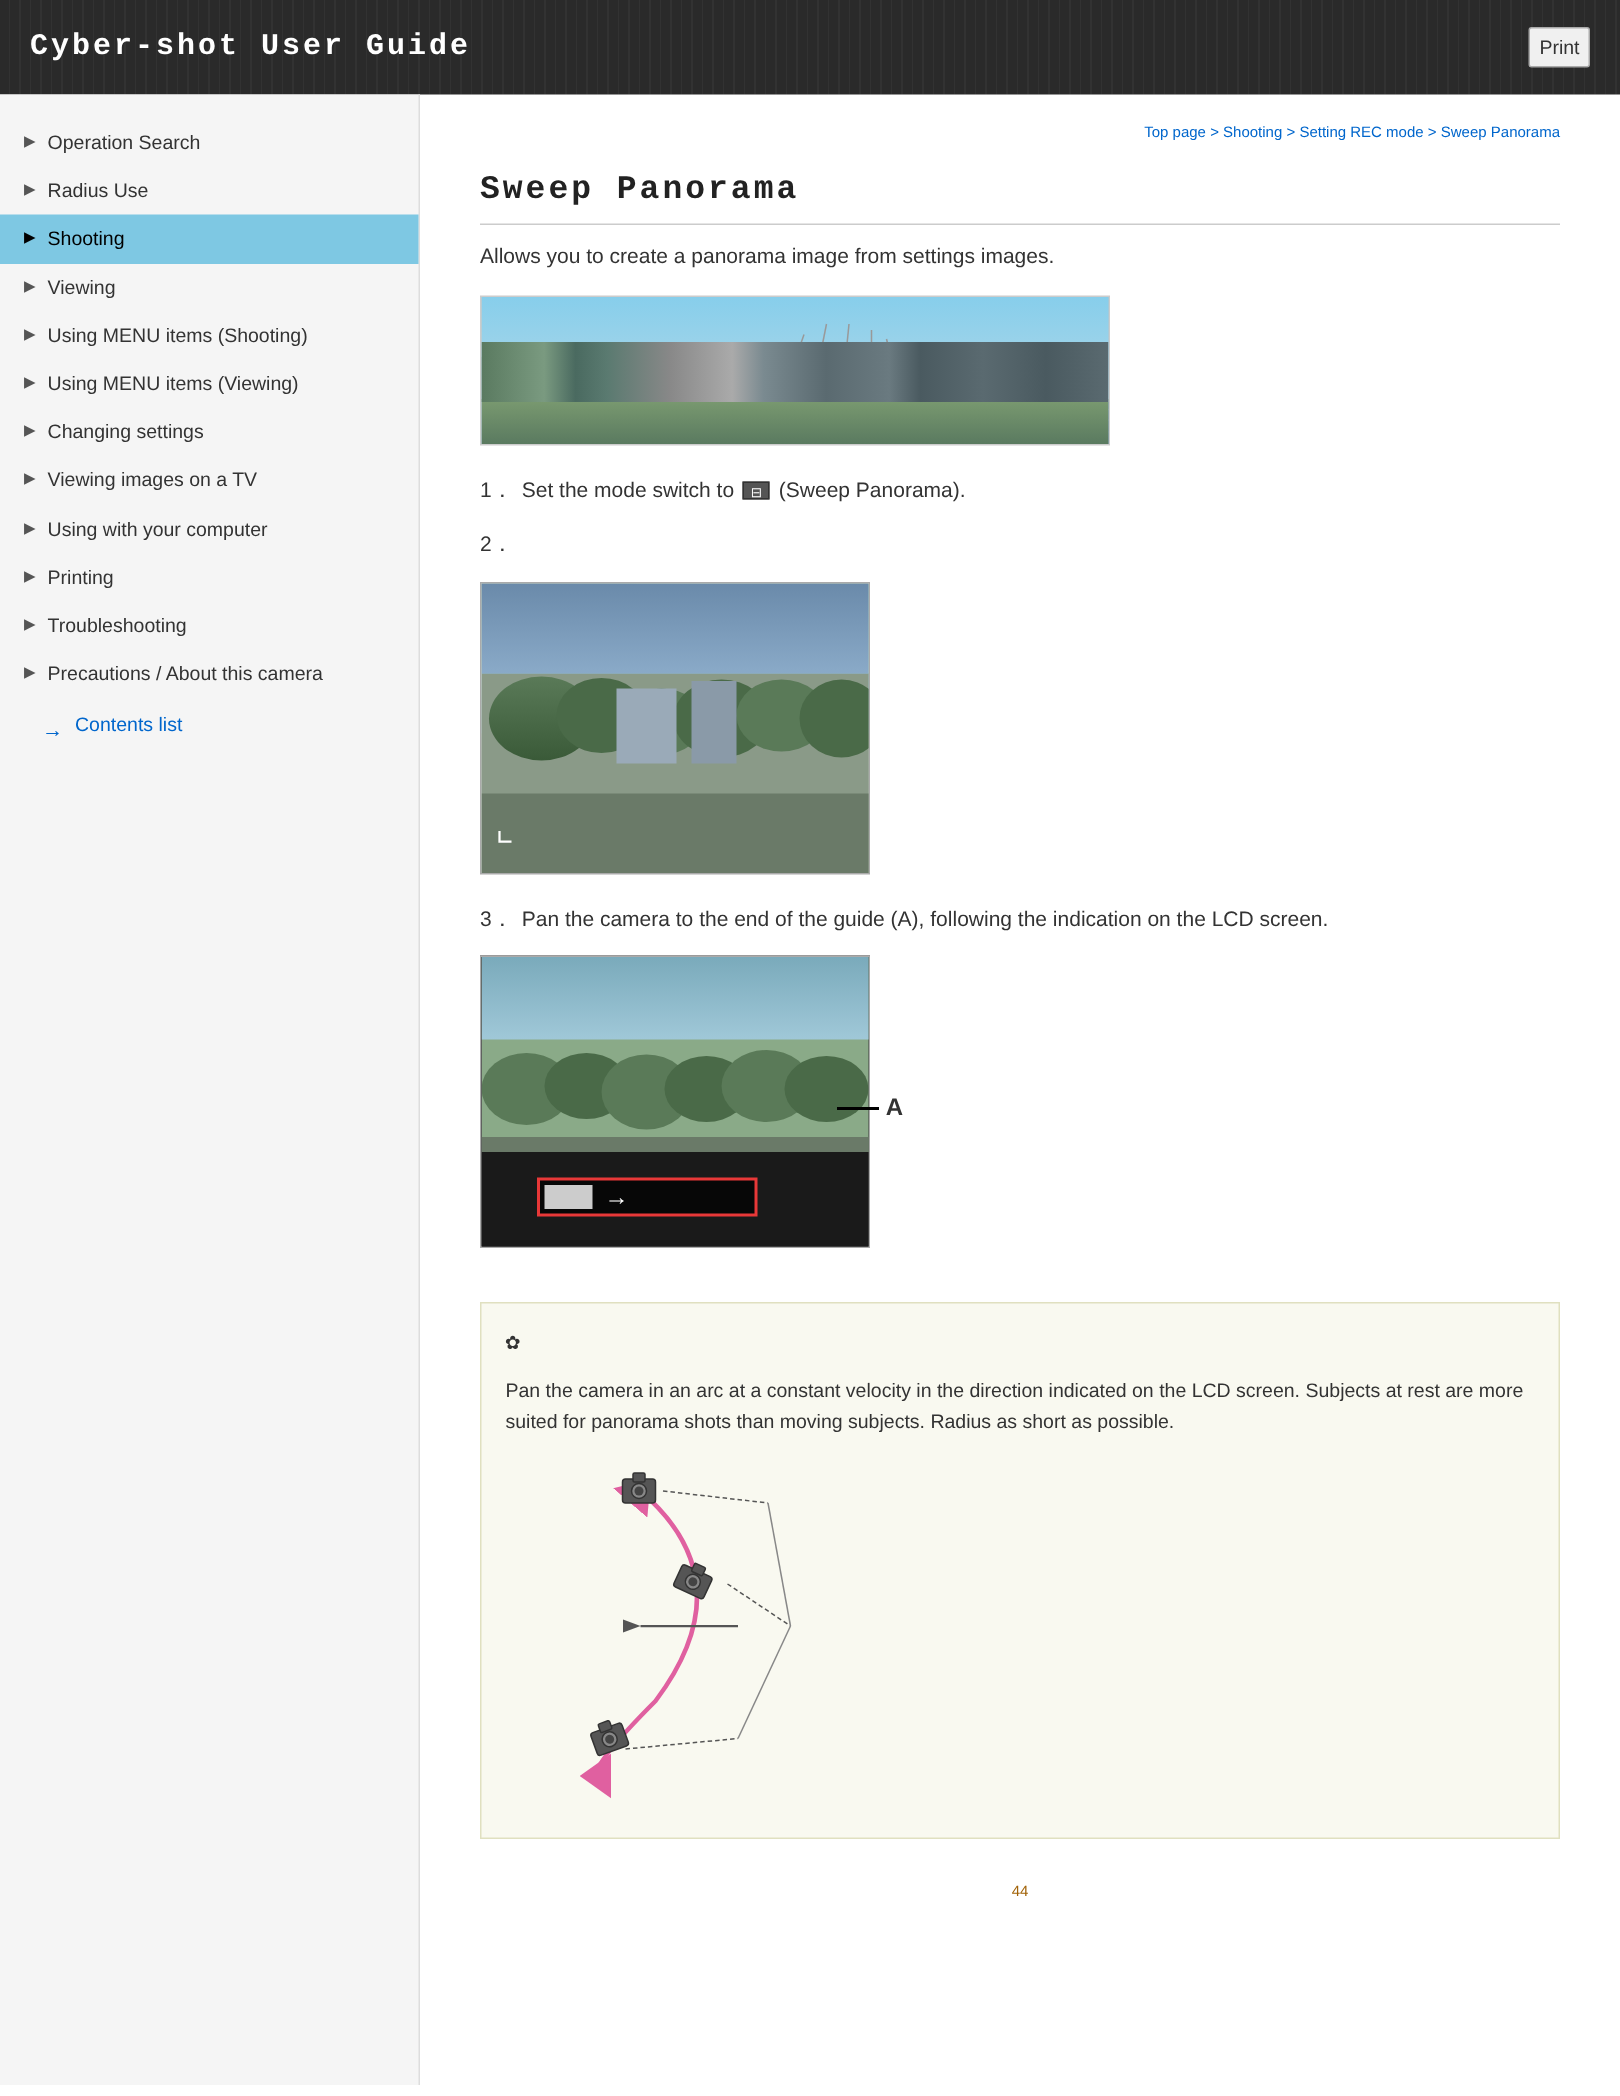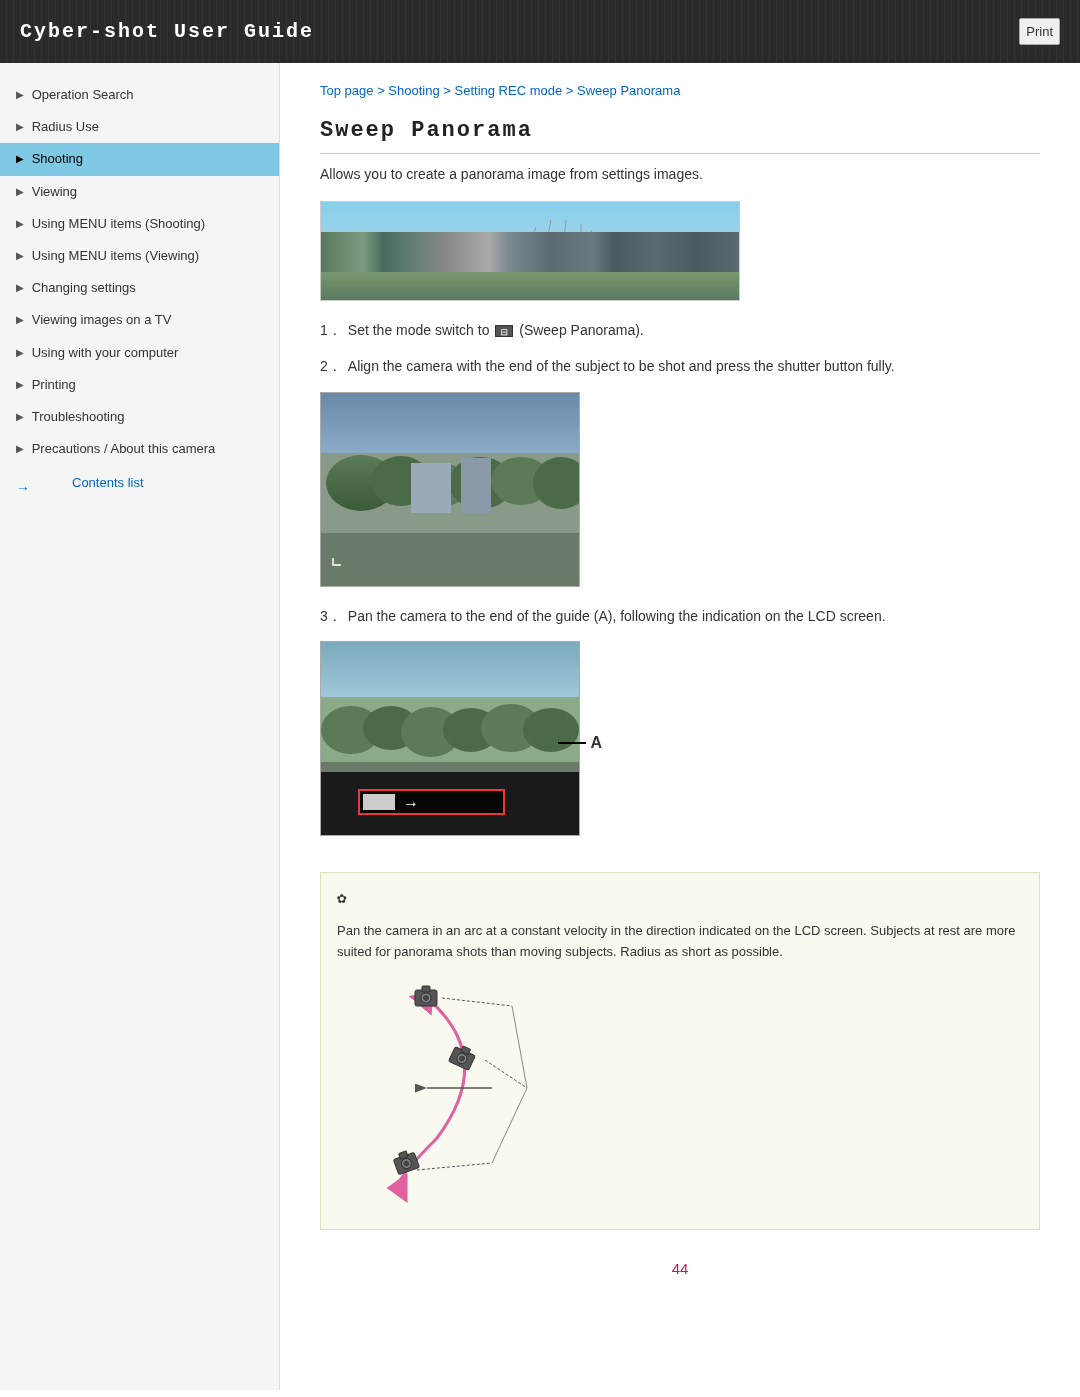--- a/index.html
+++ b/index.html
@@ -70,26 +70,25 @@
       color: #555;
       margin-top: 2px;
       flex-shrink: 0;
     }
     .sidebar-item.active .sidebar-arrow {
       color: #000;
     }
     .contents-list-link {
       display: flex;
       align-items: center;
-      padding: 10px 16px 6px 16px;
+      padding: 10px 16px 6px 28px;
       color: #0066cc;
       cursor: pointer;
       font-size: 13px;
       text-decoration: none;
-      gap: 34px;
     }
     .arrow-right {
       display: inline-block;
       width: 18px;
       height: 10px;
       margin-right: 4px;
       position: relative;
     }
     .arrow-right::after {
       content: '→';
@@ -99,21 +98,22 @@
 
     
     .main {
       flex: 1;
       padding: 20px 40px 40px 40px;
     }
 
     
     .breadcrumb {
       color: #0066cc;
-      font-size: 13px;
+      font-size: 10px;
+      text-align: right;
       margin-bottom: 20px;
     }
     .breadcrumb span {
       cursor: pointer;
     }
 
     
     .page-title {
       font-size: 22px;
       font-family: 'Courier New', monospace;
@@ -234,22 +234,22 @@
     }
     .tips-icon {
       margin-right: 6px;
       font-size: 16px;
     }
 
     
     .page-number {
       text-align: center;
       margin-top: 30px;
-      font-size: 15px;
-      color: #be185d;
+      font-size: 10px;
+      color: #a16207;
     }
 
     .inline-icon {
       display: inline-block;
       width: 18px;
       height: 12px;
       background: #555;
       border: 1px solid #333;
       vertical-align: middle;
       margin: 0 2px;
@@ -414,21 +414,20 @@
     <div class="step">
       <span class="step-num">1．</span>
       <span>
         Set the mode switch to <span class="inline-icon">⊟</span> (Sweep Panorama).
       </span>
     </div>
 
     
     <div class="step">
       <span class="step-num">2．</span>
-      <span>Align the camera with the end of the subject to be shot and press the shutter button fully.</span>
     </div>
 
     
     <div class="image-container">
       <div class="viewfinder-img">
         <svg width="260" height="195" viewBox="0 0 260 195">
           <defs>
             <linearGradient id="vfSky" x1="0%" y1="0%" x2="0%" y2="100%">
               <stop offset="0%" style="stop-color:#7aaabb;stop-opacity:1"></stop>
               <stop offset="100%" style="stop-color:#a0c8d8;stop-opacity:1"></stop>

